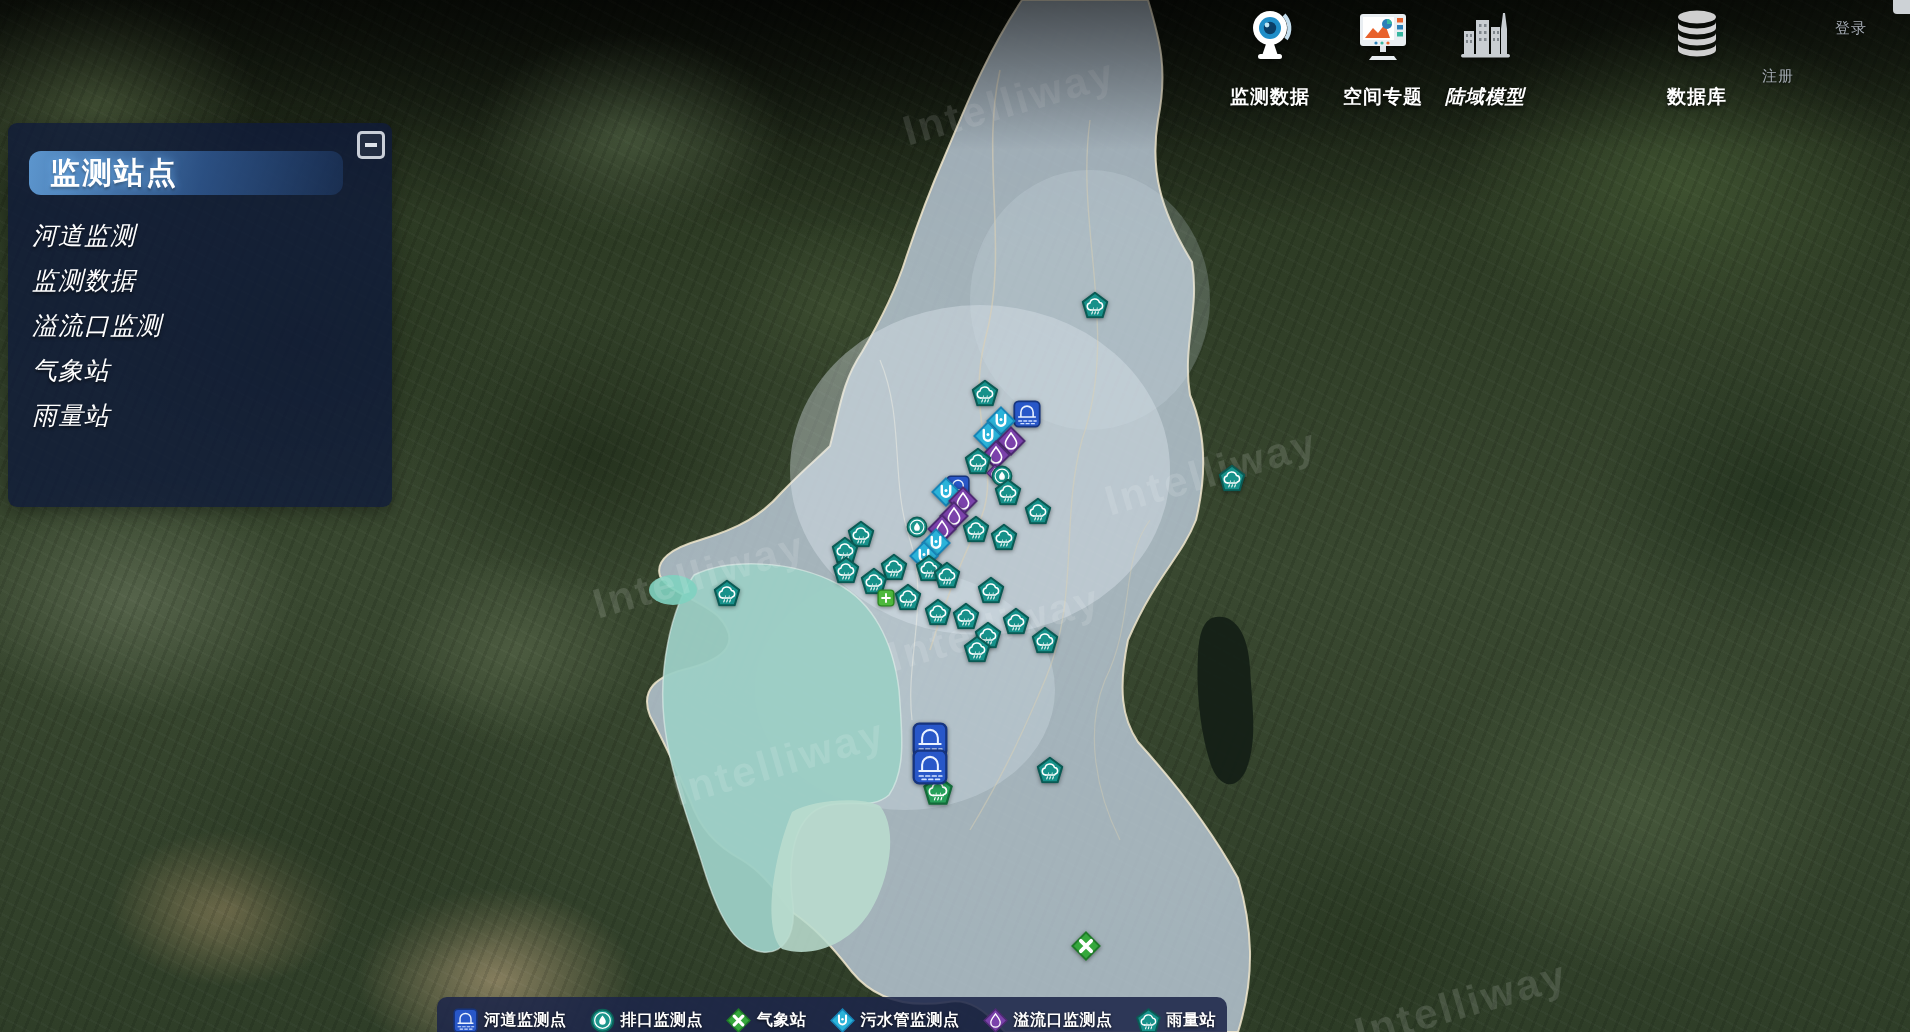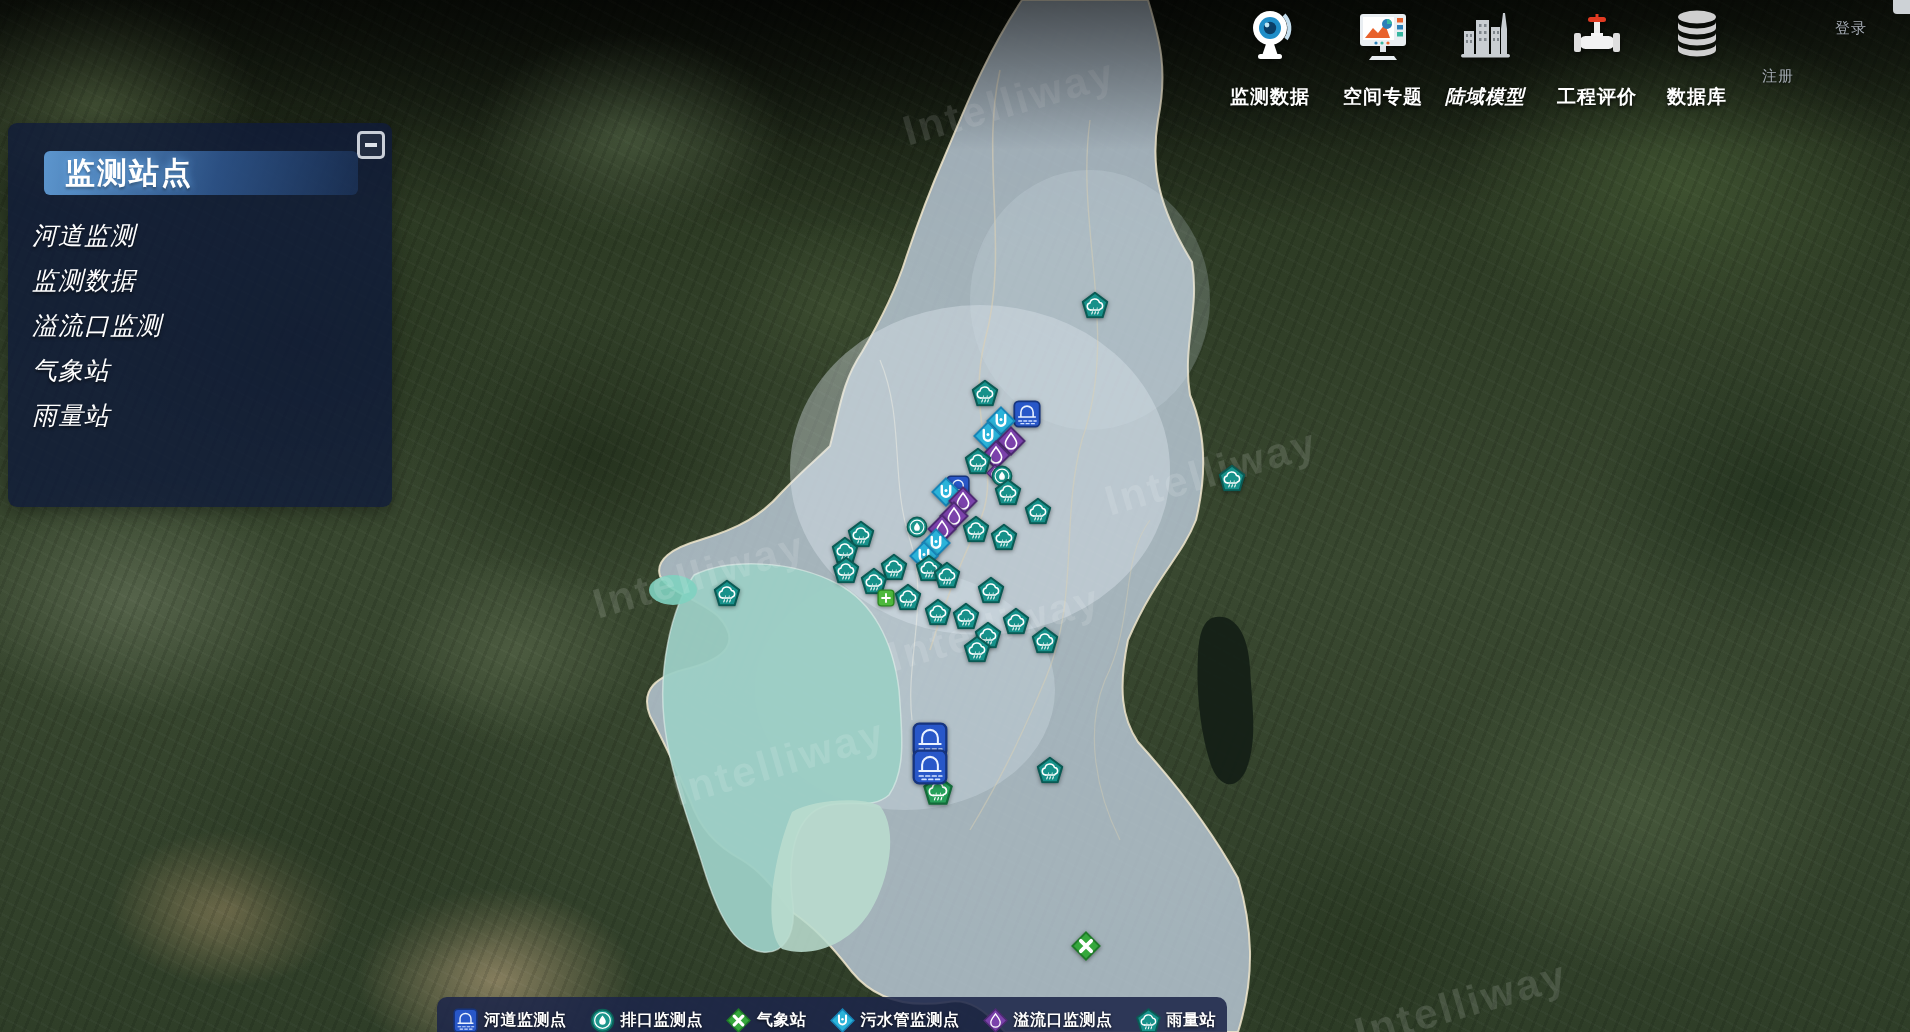--- a/index.html
+++ b/index.html
@@ -64,23 +64,23 @@
 
   
   .panel { position:absolute; left:8px; top:123px; width:384px; height:384px;
     background:rgba(15,26,57,0.80); border-radius:9px; z-index:25;
     box-shadow:0 4px 18px rgba(0,0,0,0.35); }
   .panel-collapse { position:absolute; top:8px; right:7px; width:28px; height:28px;
     border:3px solid rgba(225,230,238,0.88); border-radius:5px; background:rgba(255,255,255,0.07);
     cursor:pointer; }
   .panel-collapse::after { content:""; position:absolute; left:5px; top:9px; width:12px; height:3.5px;
     background:rgba(235,238,244,0.95); }
-  .panel-title { position:absolute; left:36px; top:28px; width:314px; height:44px;
+  .panel-title { position:absolute; left:21px; top:28px; width:314px; height:44px;
     background:linear-gradient(100deg, rgba(96,156,214,0.95) 0%, rgba(52,98,160,0.72) 55%, rgba(34,68,120,0.42) 100%);
-    border-radius:6px; display:flex; align-items:center; padding-left:21px; cursor:pointer; }
+    border-radius:12px; display:flex; align-items:center; padding-left:21px; cursor:pointer; }
   .panel-title span { color:#ffffff; font-size:30px; font-weight:bold; letter-spacing:2px;
     text-shadow:0 0 8px rgba(120,190,255,0.8), 0 2px 3px rgba(0,0,0,0.5); }
   .panel-menu { position:absolute; left:24px; top:90px; right:20px;font-style:italic; }
   .panel-menu .mi { height:45px; display:flex; align-items:center; color:#ffffff; font-size:25px;
     letter-spacing:1px; cursor:pointer; text-shadow:0 2px 3px rgba(0,0,0,0.6); }
 
   
   .legend { position:absolute; left:437px; top:997px; width:790px; height:46px;
     background:rgba(28,37,73,0.88); border-radius:10px 10px 0 0; z-index:25;
     display:flex; align-items:center; padding:0 16px; gap:23px; }
@@ -645,32 +645,20 @@
             <rect x="22" y="31" width="2.5" height="3"></rect>
               <rect x="27" y="31" width="2.5" height="3"></rect>
             <rect x="36" y="24" width="2" height="3"></rect>
               <rect x="40" y="24" width="2" height="3"></rect>
             <rect x="36" y="31" width="2" height="3"></rect>
               <rect x="40" y="31" width="2" height="3"></rect>
           </g>
         </svg>
         <span class="nav-label">陆域模型</span>
       </div>
-      <div class="nav-item" style="left:1542px;">
-        <svg viewBox="0 0 56 56">
-          <rect x="19" y="10" width="18" height="5" rx="2.5" fill="#e23b22"></rect>
-          <rect x="26.5" y="7" width="3" height="5" fill="#e23b22"></rect>
-          <rect x="25" y="15" width="6" height="13" fill="#ededed"></rect>
-          <rect x="22" y="26" width="12" height="4" fill="#f5f5f5"></rect>
-          <rect x="10" y="29" width="36" height="13" rx="6.5" fill="#f2f2f2"></rect>
-          <rect x="5" y="26" width="7" height="19" rx="2" fill="#dedede"></rect>
-          <rect x="44" y="26" width="7" height="19" rx="2" fill="#dedede"></rect>
-        </svg>
-        <span class="nav-label">工程评价</span>
-      </div>
       <div class="nav-item" style="left:1642px;">
         <svg viewBox="0 0 56 56">
           <g fill="#cfcfcf">
             <ellipse cx="28" cy="10" rx="19" ry="6.5"></ellipse>
             <path d="M9 15 a19 6.5 0 0 0 38 0 v6 a19 6.5 0 0 1 -38 0 z"></path>
             <path d="M9 26 a19 6.5 0 0 0 38 0 v6 a19 6.5 0 0 1 -38 0 z"></path>
             <path d="M9 37 a19 6.5 0 0 0 38 0 v6 a19 6.5 0 0 1 -38 0 z"></path>
           </g>
         </svg>
         <span class="nav-label">数据库</span>

